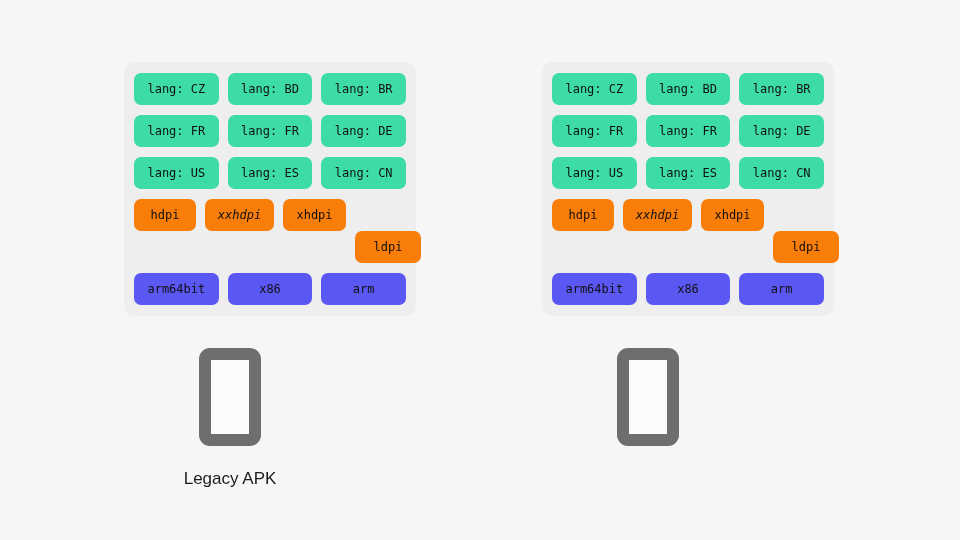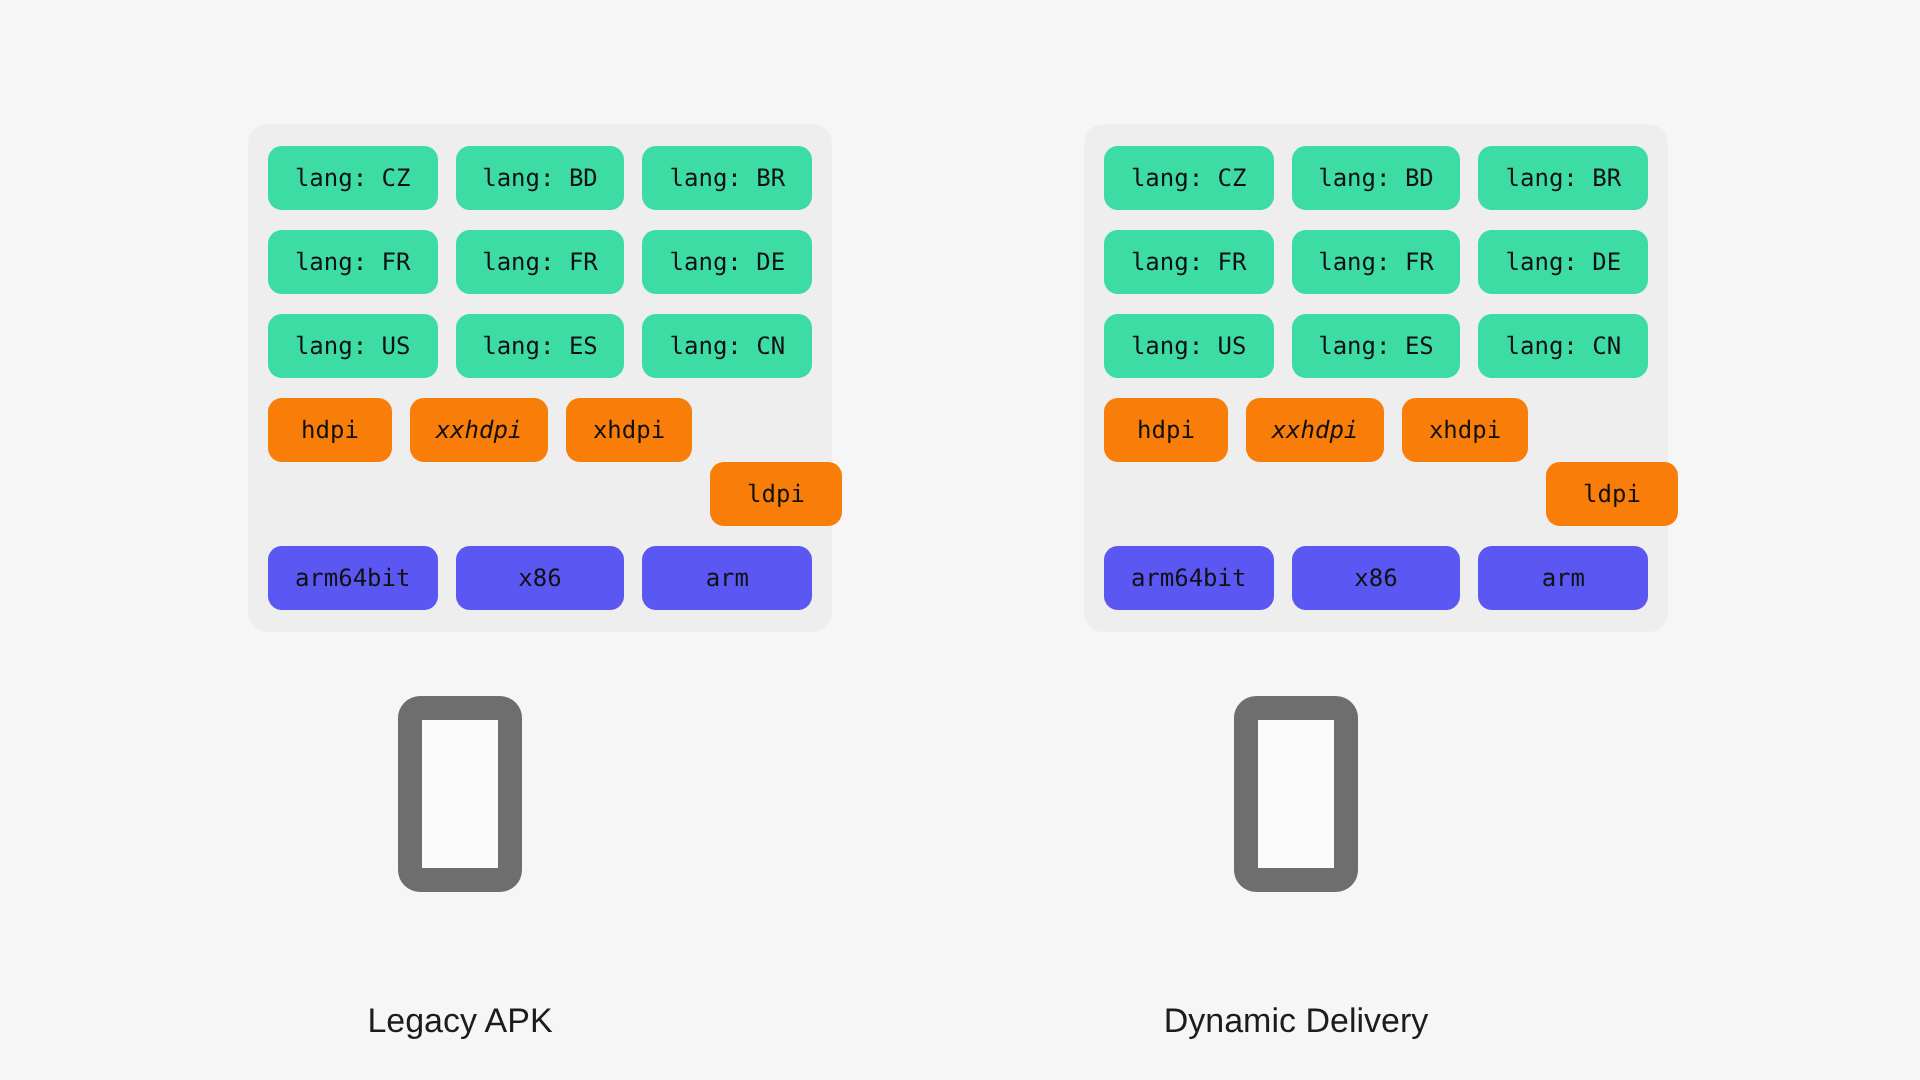--- a/index.html
+++ b/index.html
@@ -74,21 +74,20 @@
 
   
   .device-wrap {
     position: absolute;
     top: 348px;
     left: 0;
     width: 420px;
     display: flex;
     flex-direction: column;
     align-items: center;
-    gap: 32px;
   }
 
   .phone {
     width: 62px;
     height: 98px;
     box-sizing: border-box;
     border: 12px solid #6e6e6e;
     border-radius: 11px;
     background: #fbfbfb;
   }
@@ -182,18 +181,17 @@
       <div class="chip-row">
         <div class="chip abi" style="background: rgb(90, 87, 242); color: rgb(17, 17, 17);">arm64bit</div>
         <div class="chip abi" style="background: rgb(90, 87, 242); color: rgb(17, 17, 17);">x86</div>
         <div class="chip abi" style="background: rgb(90, 87, 242); color: rgb(17, 17, 17);">arm</div>
       </div>
 
     </div>
 
     <div class="device-wrap">
       <div class="phone" style="border-color: rgb(110, 110, 110);"></div>
-      <div class="device-label">Dynamic Delivery</div>
     </div>
 
   </div>
 
 </div>
 
 </body></html>

